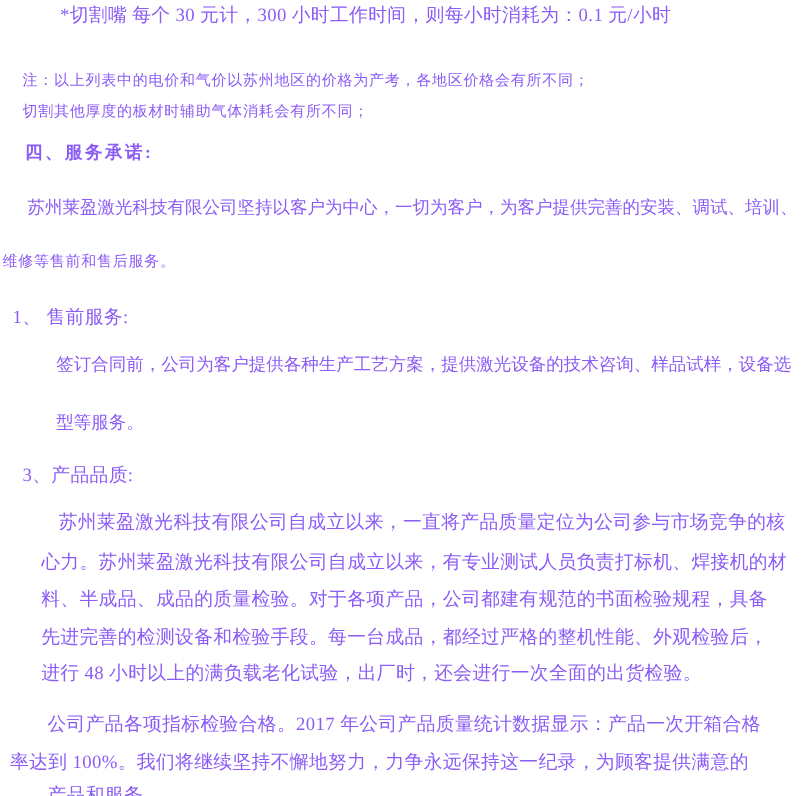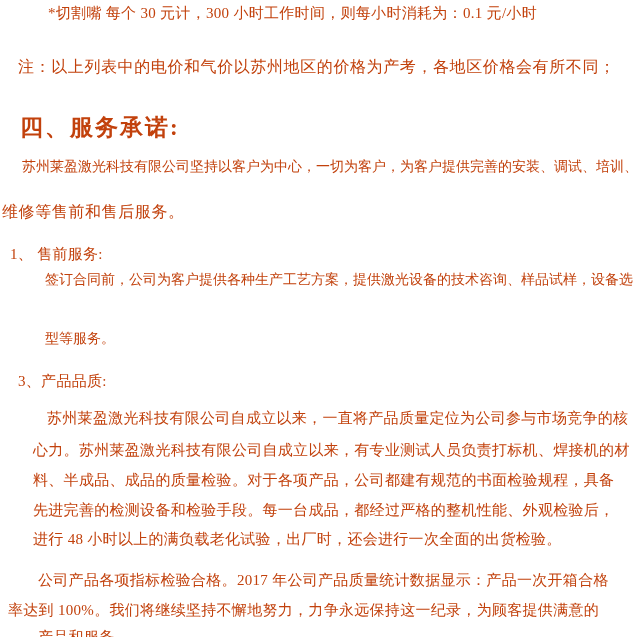--- a/index.html
+++ b/index.html
@@ -13,42 +13,43 @@
     height: 637px;
     background: #ffffff;
     overflow: hidden;
     font-family: "Liberation Serif", "DejaVu Serif", serif;
     color: #000000;
   }
   .line {
     position: absolute;
     white-space: nowrap;
     line-height: 1.25;
-    color: #c2410c;
+    color: #8b5cf6;
   }
   .s14 { font-size: 14px; letter-spacing: 0px; }
   .s15 { font-size: 15px; letter-spacing: 0.3px; }
-  .s16 { font-size: 16px; letter-spacing: 0.6px; }
+  .s16 { font-size: 12px; letter-spacing: 0.6px; }
   .heading {
-    font-size: 23px;
+    font-size: 14px;
     font-weight: bold;
     letter-spacing: 2px;
   }
 </style>
 </head>
 <body>
 
 <div class="page">
   <div class="line s15" style="left:48px; top:4px;">*切割嘴 每个 30 元计，300 小时工作时间，则每小时消耗为：0.1 元/小时</div>
   <div class="line s16" style="left:18px; top:57px;">注：以上列表中的电价和气价以苏州地区的价格为产考，各地区价格会有所不同；</div>
+  <div class="line s16" style="left:18px; top:82px;">切割其他厚度的板材时辅助气体消耗会有所不同；</div>
   <div class="line heading" style="left:20px; top:114px;">四、服务承诺:</div>
   <div class="line s16" style="left:2px;  top:202px;">维修等售前和售后服务。</div>
   <div class="line s14" style="left:22px; top:158px;">苏州莱盈激光科技有限公司坚持以客户为中心，一切为客户，为客户提供完善的安装、调试、培训、</div>
   <div class="line s15" style="left:10px; top:245px;">1、 售前服务:</div>
-  <div class="line s14" style="left:45px; top:271px;">签订合同前，公司为客户提供各种生产工艺方案，提供激光设备的技术咨询、样品试样，设备选</div>
+  <div class="line s14" style="left:45px; top:284px;">签订合同前，公司为客户提供各种生产工艺方案，提供激光设备的技术咨询、样品试样，设备选</div>
   <div class="line s14" style="left:45px; top:330px;">型等服务。</div>
   <div class="line s15" style="left:18px; top:372px;">3、产品品质:</div>
   <div class="line s15" style="left:47px; top:409px;">苏州莱盈激光科技有限公司自成立以来，一直将产品质量定位为公司参与市场竞争的核</div>
   <div class="line s15" style="left:33px; top:441px;">心力。苏州莱盈激光科技有限公司自成立以来，有专业测试人员负责打标机、焊接机的材</div>
   <div class="line s15" style="left:33px; top:471px;">料、半成品、成品的质量检验。对于各项产品，公司都建有规范的书面检验规程，具备</div>
   <div class="line s15" style="left:33px; top:501px;">先进完善的检测设备和检验手段。每一台成品，都经过严格的整机性能、外观检验后，</div>
   <div class="line s15" style="left:33px; top:530px;">进行 48 小时以上的满负载老化试验，出厂时，还会进行一次全面的出货检验。</div>
   <div class="line s15" style="left:38px; top:571px;">公司产品各项指标检验合格。2017 年公司产品质量统计数据显示：产品一次开箱合格</div>
   <div class="line s15" style="left:8px;  top:601px;">率达到 100%。我们将继续坚持不懈地努力，力争永远保持这一纪录，为顾客提供满意的</div>
   <div class="line s15" style="left:38px; top:628px;">产品和服务</div>

